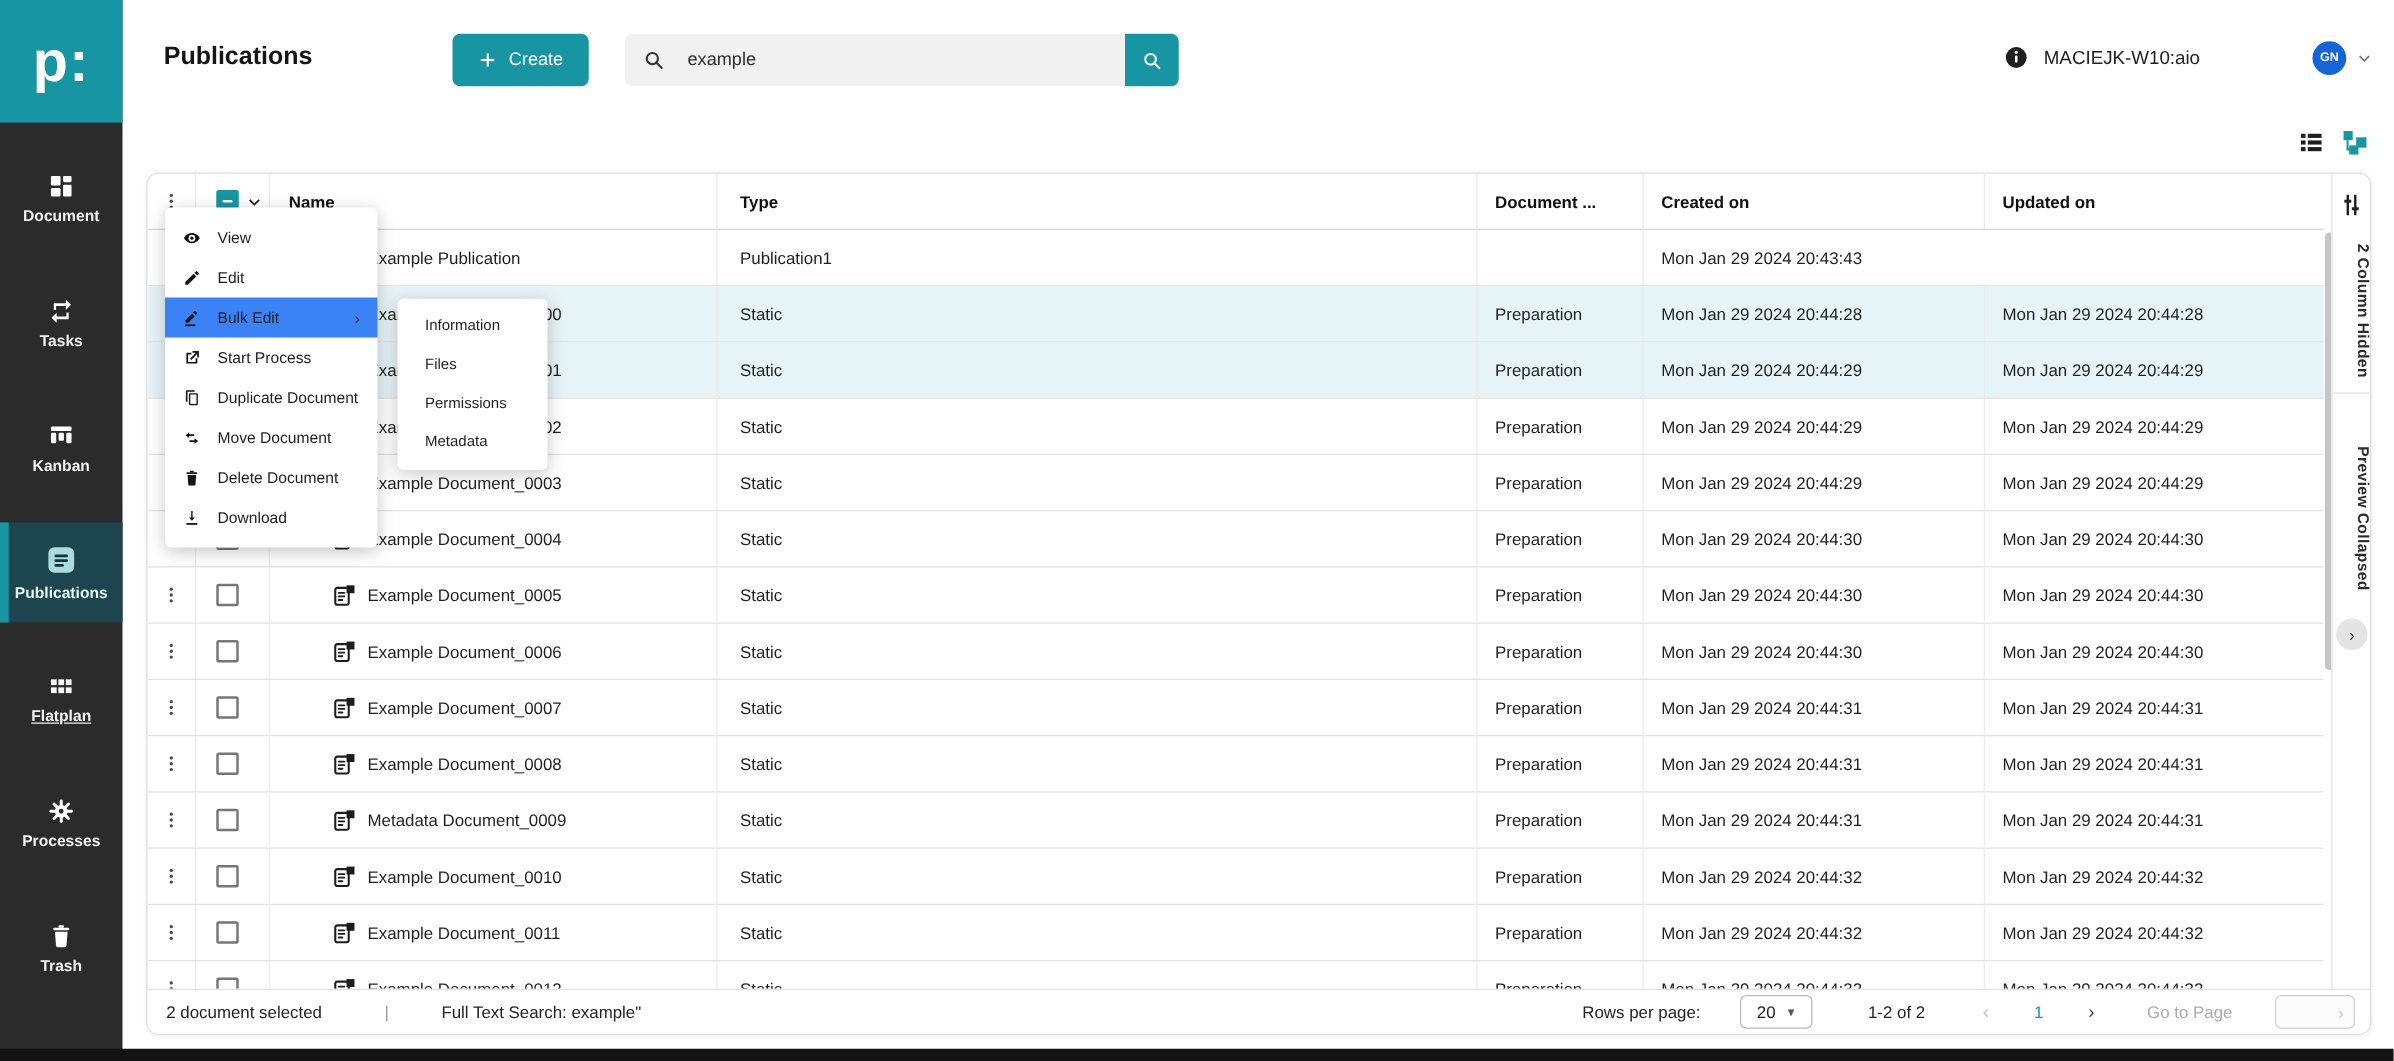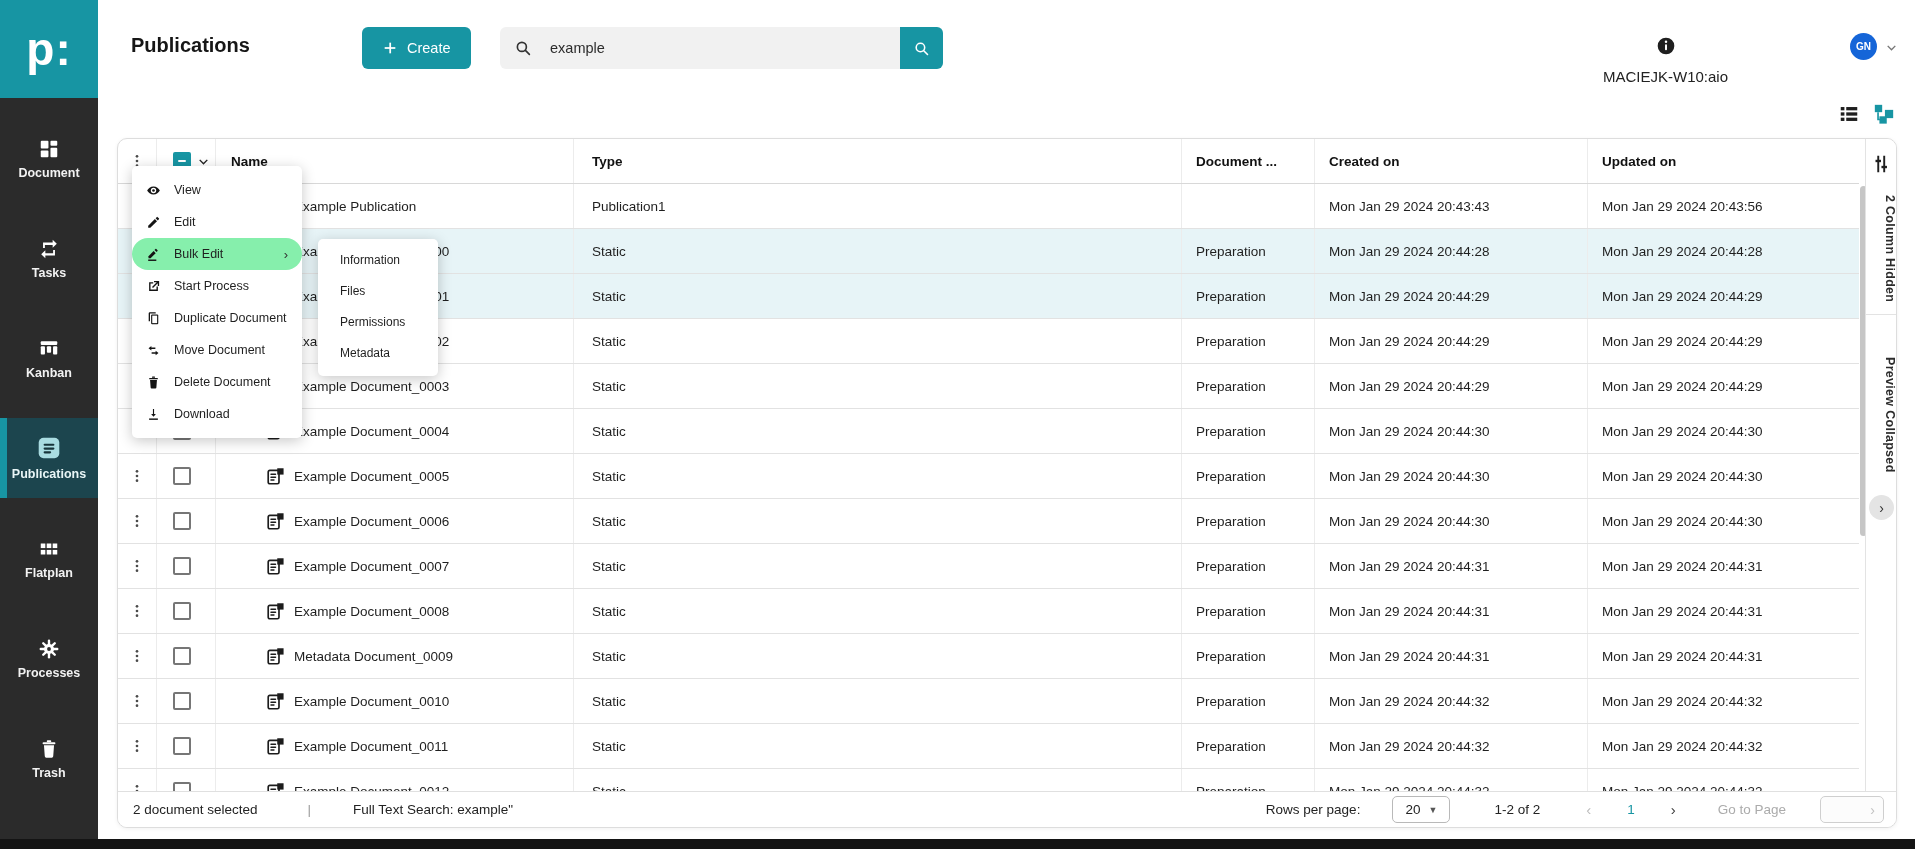--- a/index.html
+++ b/index.html
@@ -29,21 +29,21 @@
   
   .topbar{position:absolute;left:98px;top:0;width:1817px;height:96px;background:#fff;}
   .page-title{position:absolute;left:33px;top:34px;font-size:20px;font-weight:bold;color:#161616;}
   .create-btn{position:absolute;left:264px;top:27px;height:42px;padding:0 20px;background:var(--accent);color:#fff;border:none;border-radius:6px;font-size:14.5px;display:flex;align-items:center;gap:9px;cursor:pointer;}
   .create-btn .icn{width:16px;height:16px;color:#fff;}
   .searchbox{position:absolute;left:402px;top:27px;width:400px;height:42px;background:#f1f1f1;border-radius:6px 0 0 6px;display:flex;align-items:center;padding:0 14px;gap:18px;}
   .searchbox .icn{width:18px;height:18px;color:#333;flex:none;}
   .searchbox input{flex:1;border:none;background:transparent;outline:none;font-size:14.5px;color:#2c2c2c;}
   .search-btn{position:absolute;left:802px;top:27px;width:43px;height:42px;background:var(--accent);border:none;border-radius:0 6px 6px 0;display:flex;align-items:center;justify-content:center;cursor:pointer;}
   .search-btn .icn{width:17px;height:17px;color:#fff;}
-  .host{position:absolute;left:1505px;top:36px;display:flex;align-items:center;gap:12px;font-size:15px;color:#222;flex-direction:column;}
+  .host{position:absolute;left:1505px;top:36px;display:flex;align-items:center;gap:12px;font-size:15px;color:#222;}
   .host .icn{width:20px;height:20px;color:#1f1f1f;cursor:pointer;}
   .avatar-wrap{position:absolute;left:1752px;top:33px;display:flex;align-items:center;gap:8px;cursor:pointer;}
   .avatar{width:27px;height:27px;border-radius:50%;background:#1565d8;color:#fff;font-size:10px;font-weight:bold;display:flex;align-items:center;justify-content:center;}
   .chev-sm{width:13px;height:13px;color:#777;}
 
   
   .view-toggles{position:absolute;left:1838px;top:103px;display:flex;gap:13px;}
   .view-toggles .icn{width:22px;height:22px;cursor:pointer;}
   .icn.dark{color:#1f1f1f;} .icn.teal{color:var(--accent);}
 
@@ -93,21 +93,21 @@
   .pg-num{margin-left:16px;color:var(--accent);cursor:pointer;}
   .pg-next{margin-left:16px;color:#3d3d3d;font-size:15px;cursor:pointer;}
   .goto-label{margin-left:22px;color:#ababab;}
   .goto-box{margin-left:14px;width:64px;height:27px;border:1px solid #cfcfcf;border-radius:5px;display:flex;align-items:center;justify-content:flex-end;padding-right:8px;background:#fcfcfc;}
   .goto-arrow{color:#c2c2c2;font-size:14px;cursor:pointer;}
 
   
   .ctx-menu{position:absolute;left:132px;top:166px;width:170px;background:#fff;border-radius:5px;box-shadow:0 3px 14px rgba(0,0,0,.22);padding:8px 0;z-index:30;}
   .ctx-item{height:32px;display:flex;align-items:center;padding:0 14px;gap:13px;font-size:12.5px;color:#1f1f1f;cursor:pointer;white-space:nowrap;}
   .ctx-item .icn{width:15px;height:15px;color:#141414;flex:none;}
-  .ctx-item.highlighted{background:#86efac;border-radius:16px;}
+  .ctx-item.highlighted{background:#3b82f6;}
   .ctx-chevron{margin-left:auto;color:#333;font-size:13px;}
   .ctx-submenu{position:absolute;left:318px;top:239px;width:120px;background:#fff;border-radius:5px;box-shadow:0 3px 14px rgba(0,0,0,.22);padding:5px 0 8px;z-index:31;}
   .ctx-sub-item{height:31px;display:flex;align-items:center;padding-left:22px;font-size:12px;color:#1f1f1f;cursor:pointer;}
 
   .bottom-strip{position:absolute;left:0;bottom:0;width:1915px;height:10px;background:#141414;z-index:11;}
 </style>
 </head>
 <body>
 
 <div class="app">
@@ -146,21 +146,21 @@
           <span class="icn"><svg viewBox="0 0 24 24">
               <rect x="2.5" y="2.5" width="19" height="19" rx="4.5" fill="#a9dce1"></rect>
               <g stroke="#17343a" stroke-width="2" stroke-linecap="round">
                 <line x1="8" y1="9" x2="16" y2="9"></line>
                 <line x1="8" y1="12.5" x2="16" y2="12.5"></line>
                 <line x1="8" y1="16" x2="13" y2="16"></line>
               </g>
             </svg></span>
           <div class="side-label">Publications</div>
         </div>
-        <div class="side-item" style="top: 424px;">
+        <div class="side-item" style="top: 424px; text-decoration: underline;">
           <span class="icn"><svg viewBox="0 0 24 24" fill="currentColor">
               <rect x="3" y="6" width="5" height="5"></rect>
               <rect x="9.5" y="6" width="5" height="5"></rect>
               <rect x="16" y="6" width="5" height="5"></rect>
               <rect x="3" y="13" width="5" height="5"></rect>
               <rect x="9.5" y="13" width="5" height="5"></rect>
               <rect x="16" y="13" width="5" height="5"></rect>
             </svg></span>
           <div class="side-label">Flatplan</div>
         </div>
@@ -293,23 +293,20 @@
           </div>
           <div class="c-type">
             <span class="cell-text">Publication1</span>
           </div>
           <div class="c-doc">
             <span class="cell-text"></span>
           </div>
           <div class="c-created">
             <span class="cell-text">Mon Jan 29 2024 20:43:43</span>
           </div>
-          <div class="c-updated">
-            <span class="cell-text">Mon Jan 29 2024 20:43:56</span>
-          </div>
         </div>
         <div class="trow selected">
           <div class="c-kebab">
             <span class="icn kebab"><svg viewBox="0 0 24 24" fill="currentColor">
                 <circle cx="12" cy="5" r="2"></circle>
                 <circle cx="12" cy="12" r="2"></circle>
                 <circle cx="12" cy="19" r="2"></circle>
               </svg></span>
           </div>
           <div class="c-cb">

